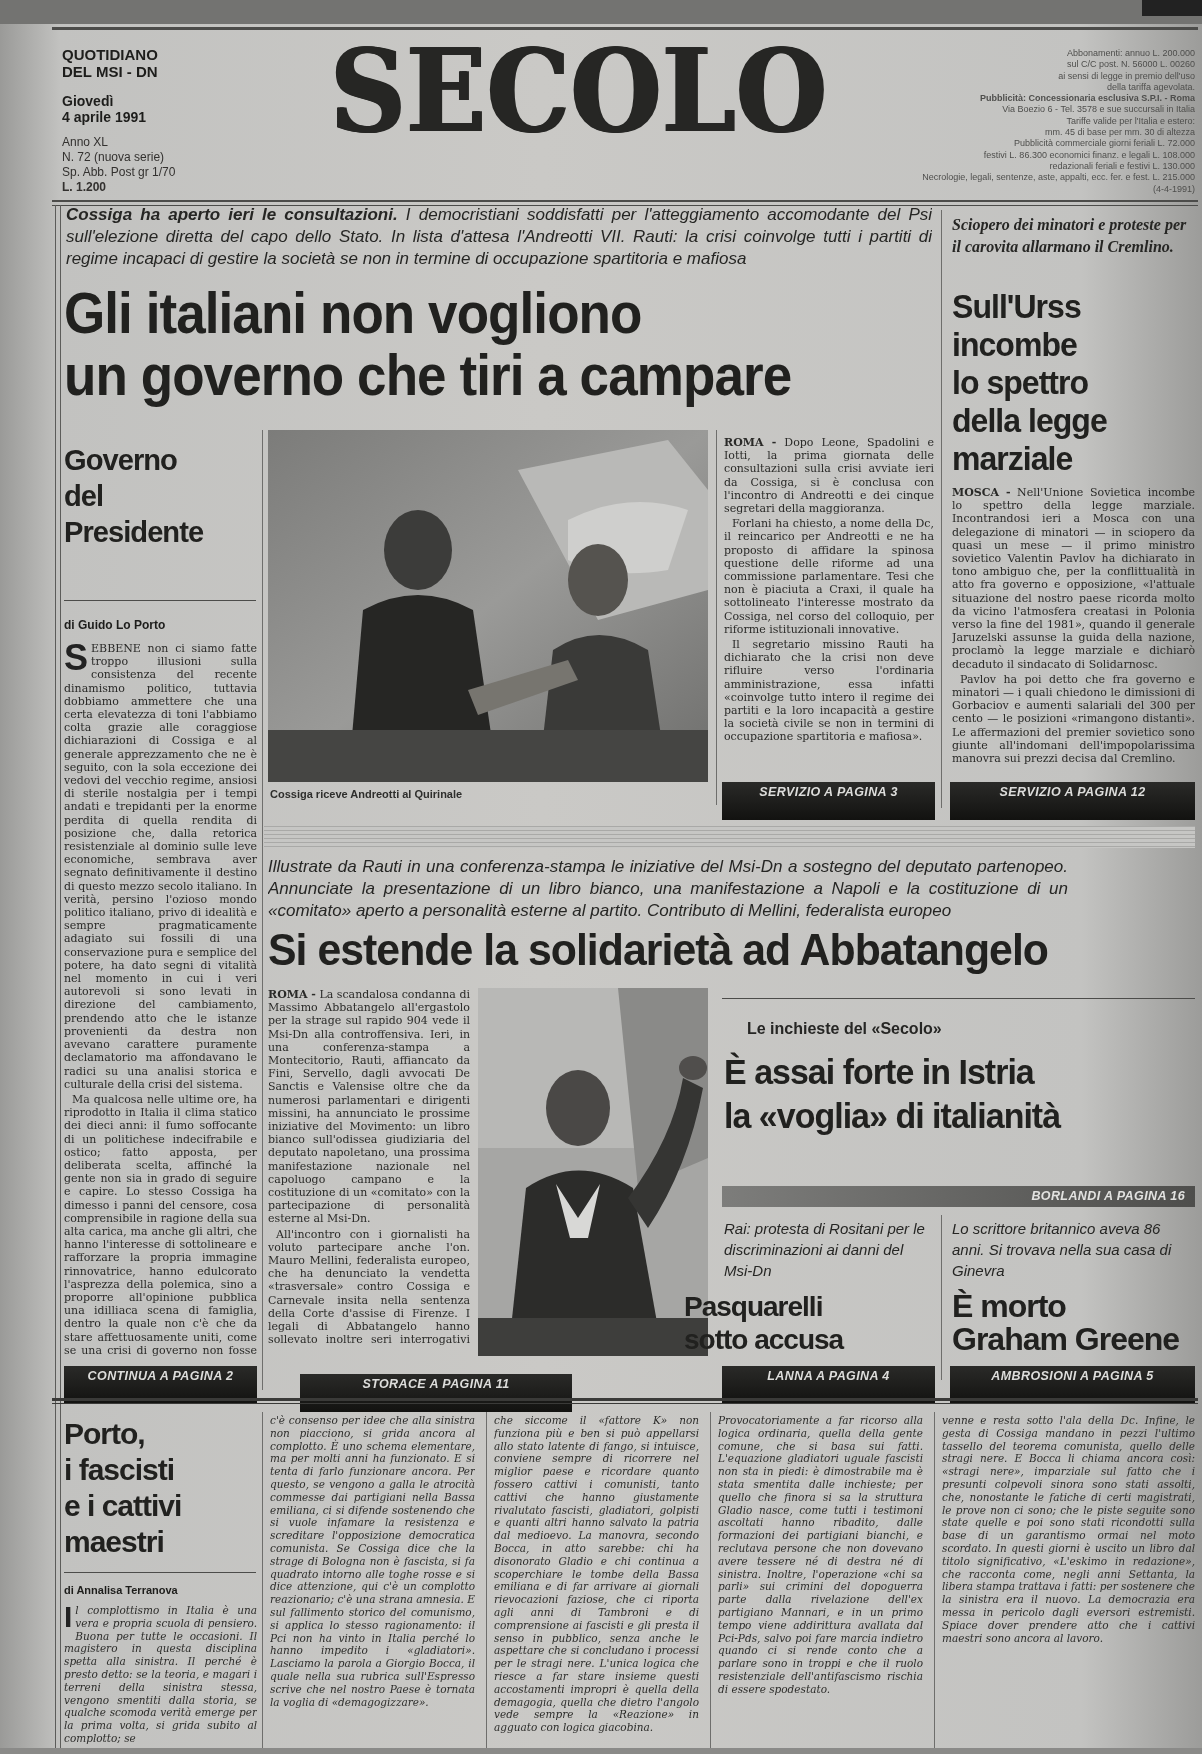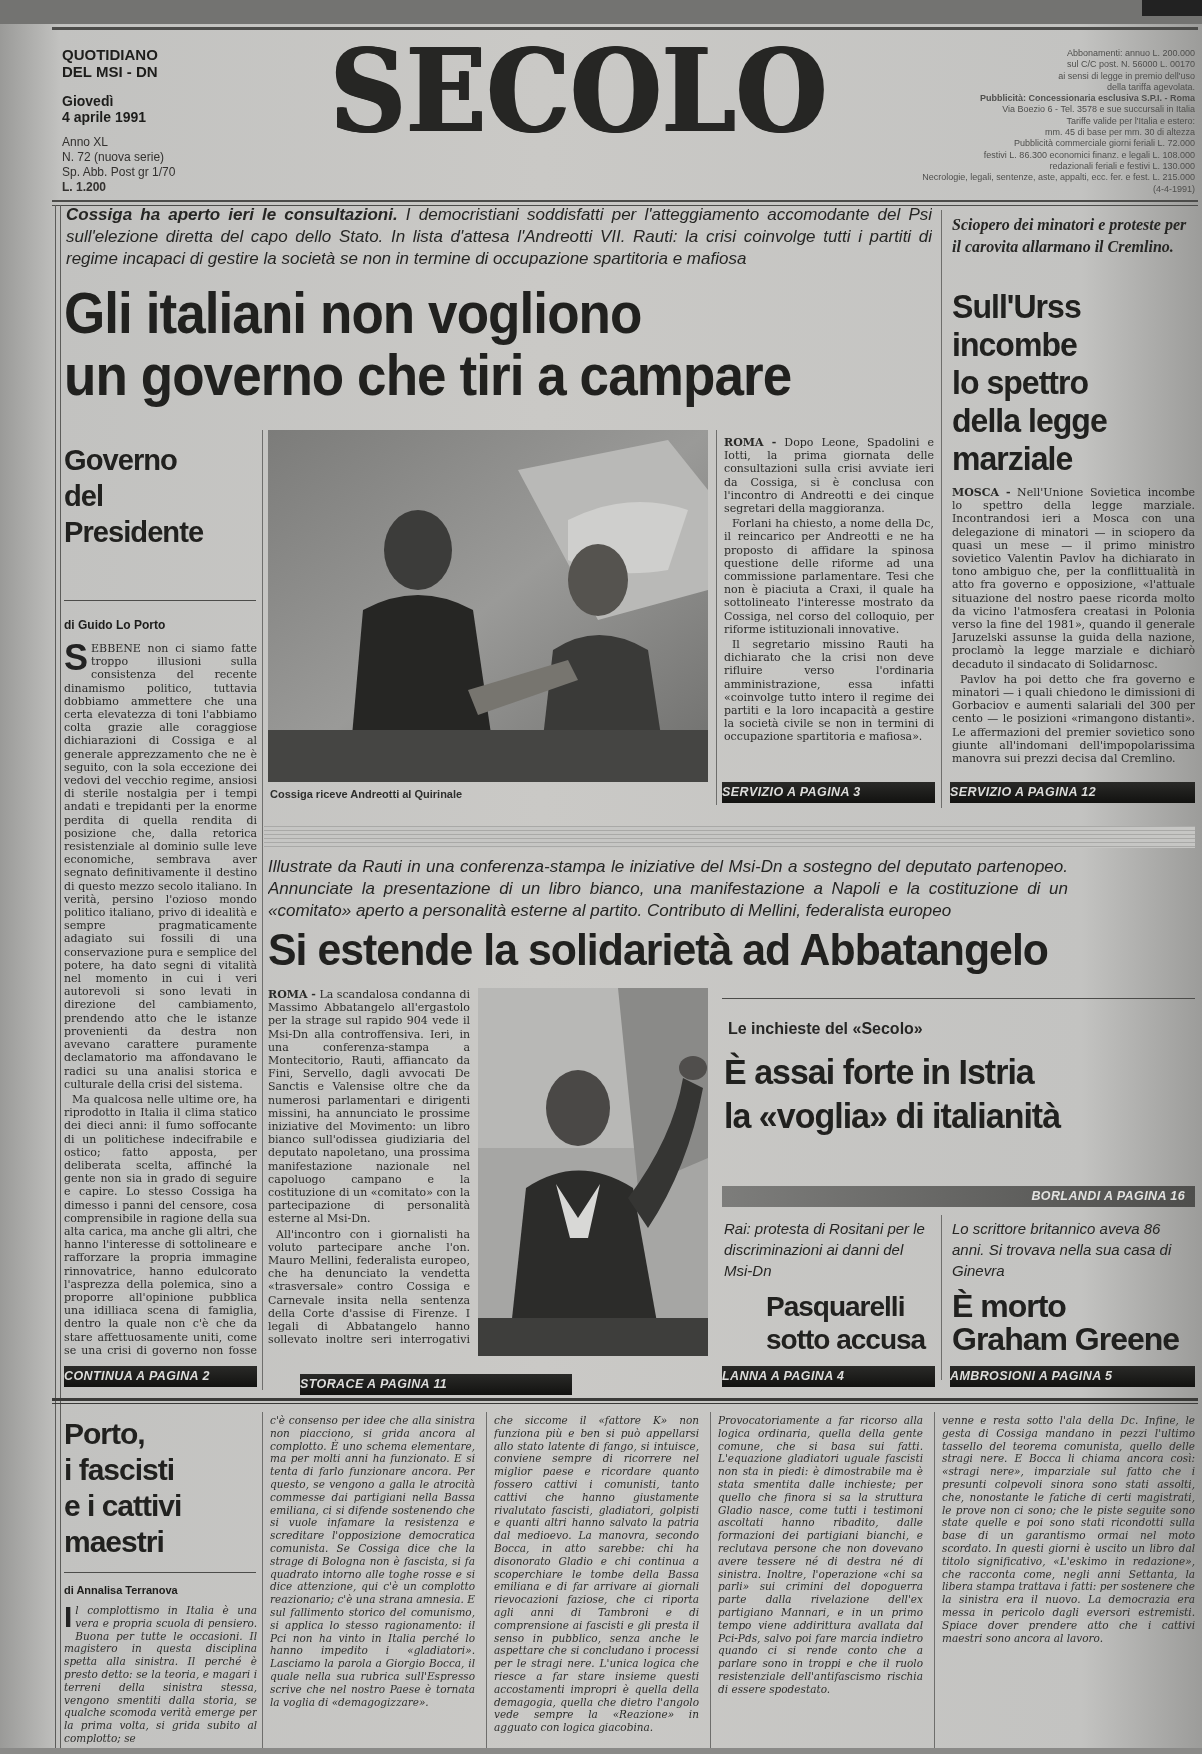--- a/index.html
+++ b/index.html
@@ -5,22 +5,22 @@
   html,body{margin:0;padding:0;background:#6f6f6d;}
   #page{position:relative;width:1202px;height:1754px;overflow:hidden;
         background:linear-gradient(90deg,#9a9a98 0,#c2c2c0 5%,#cac9c6 45%,#c3c3c1 90%,#9c9c9a 100%);
         font-family:"Liberation Sans","DejaVu Sans",sans-serif;color:#1d1d1b;}
   .abs{position:absolute;}
   .ser{font-family:"DejaVu Serif","Liberation Serif",serif;}
   .just{text-align:justify;}
   .ovh{overflow:hidden;}
   .hl{font-weight:bold;letter-spacing:-1px;transform-origin:left top;color:#21211f;}
   .kick{font-style:italic;color:#262624;}
-  .bnr{height:21px;background:linear-gradient(180deg,#2a2a28,#121210);color:#dddddb;
-       font:bold italic 12.5px/21px "Liberation Sans",sans-serif;letter-spacing:.4px;}
+  .bnr{height:38px;background:linear-gradient(180deg,#2a2a28,#121210);color:#dddddb;
+       font:bold italic 12.5px/21px "Liberation Sans",sans-serif;text-align:center;letter-spacing:.4px;}
   .body-txt{font-size:11px;line-height:13.2px;color:#2a2a28;}
   .body-txt p{margin:0 0 2px 0;text-indent:8px;}
   .body-txt p.noind{text-indent:0;}
   .dl{font-weight:bold;}
   .dc{float:left;font:bold 36px/31px "Liberation Sans",sans-serif;padding-right:3px;color:#222;}
   .rule{background:#4c4c4a;}
   .vrule{width:1px;background:#6e6e6c;}
   .stripes{background:repeating-linear-gradient(180deg,#a9a9a7 0 1.5px,#c6c6c4 1.5px 4px);}
   .fineprint div{font-size:9px;line-height:11.3px;color:#4e4e4c;text-align:right;}
 </style>
@@ -51,21 +51,21 @@
       <div style="font-weight:bold;">L. 1.200</div>
     </div>
   </div>
 
   <div class="abs ser" style="left:330px;top:30px;width:492px;height:118px;font-weight:bold;font-size:104px;line-height:112px;
               letter-spacing:1px;color:#262624;text-align:center;transform:scaleY(1.1);transform-origin:left top;
               text-shadow:2px 0 #262624,-1px 0 #262624;">SECOLO</div>
 
   <div class="abs fineprint" style="left:865px;top:48px;width:330px;">
     <div>Abbonamenti: annuo L. 200.000</div>
-    <div>sul C/C post. N. 56000 L. 00170</div>
+    <div>sul C/C post. N. 56000 L. 00260</div>
     <div>ai sensi di legge in premio dell'uso</div>
     <div>della tariffa agevolata.</div>
     <div style="font-weight:bold;">Pubblicità: Concessionaria esclusiva S.P.I. - Roma</div>
     <div>Via Boezio 6 - Tel. 3578 e sue succursali in Italia</div>
     <div>Tariffe valide per l'Italia e estero:</div>
     <div>mm. 45 di base per mm. 30 di altezza</div>
     <div>Pubblicità commerciale giorni feriali L. 72.000</div>
     <div>festivi L. 86.300 economici finanz. e legali L. 108.000</div>
     <div>redazionali feriali e festivi L. 130.000</div>
     <div>Necrologie, legali, sentenze, aste, appalti, ecc. fer. e fest. L. 215.000</div>
@@ -169,30 +169,30 @@
       <ellipse cx="100" cy="120" rx="32" ry="38" fill="#4a4846"></ellipse>
       <path d="M30 368 L48 200 Q100 165 155 200 L185 368 Z" fill="#2c2c2a"></path>
       <path d="M78 196 L100 230 L122 196 L110 250 L92 250 Z" fill="#d8d8d6"></path>
       <path d="M150 210 Q195 150 205 90 L225 100 Q210 180 170 240 Z" fill="#353533"></path>
       <ellipse cx="215" cy="80" rx="14" ry="12" fill="#504e4c"></ellipse>
       <rect x="0" y="330" width="230" height="38" fill="#3e3e3c"></rect>
     </svg>
   </div>
 
   <div class="abs rule" style="left:722px;top:998px;width:473px;height:1px;"></div>
-  <div class="abs" style="left:728px;top:1020px;font-weight:bold;font-size:16px;color:#262624;">Le inchieste del «Secolo»</div>
+  <div class="abs" style="left:747px;top:1020px;font-weight:bold;font-size:16px;color:#262624;">Le inchieste del «Secolo»</div>
   <div class="abs hl" style="left:724px;top:1050px;width:480px;font-size:35px;line-height:44px;transform:scaleX(.97);">
     <div>È assai forte in Istria</div>
     <div>la «voglia» di italianità</div>
   </div>
   <div class="abs" style="left:722px;top:1186px;width:473px;height:21px;background:linear-gradient(90deg,#7d7d7b,#4e4e4c);
               color:#e2e2e0;font:bold italic 12.5px/21px 'Liberation Sans',sans-serif;text-align:right;padding-right:10px;box-sizing:border-box;letter-spacing:.4px;">BORLANDI A PAGINA 16</div>
 
   <div class="abs kick ovh" style="left:724px;top:1218px;width:205px;height:66px;font-size:15px;line-height:21px;">Rai: protesta di Rositani per le discriminazioni ai danni del Msi-Dn</div>
-  <div class="abs hl" style="left:766px;top:1290px;width:215px;font-size:28px;line-height:33px;">
+  <div class="abs hl" style="left:684px;top:1290px;width:215px;font-size:28px;line-height:33px;">
     <div>Pasquarelli</div>
     <div>sotto accusa</div>
   </div>
   <div class="abs bnr" style="left:722px;top:1366px;width:213px;">LANNA  A PAGINA 4</div>
 
   <div class="abs vrule" style="left:941px;top:1215px;height:165px;"></div>
   <div class="abs kick ovh" style="left:952px;top:1218px;width:243px;height:66px;font-size:15px;line-height:21px;">Lo scrittore britannico aveva 86 anni. Si trovava nella sua casa di Ginevra</div>
   <div class="abs hl" style="left:952px;top:1290px;width:250px;font-size:32px;line-height:33px;">
     <div>È morto</div>
     <div>Graham Greene</div>

